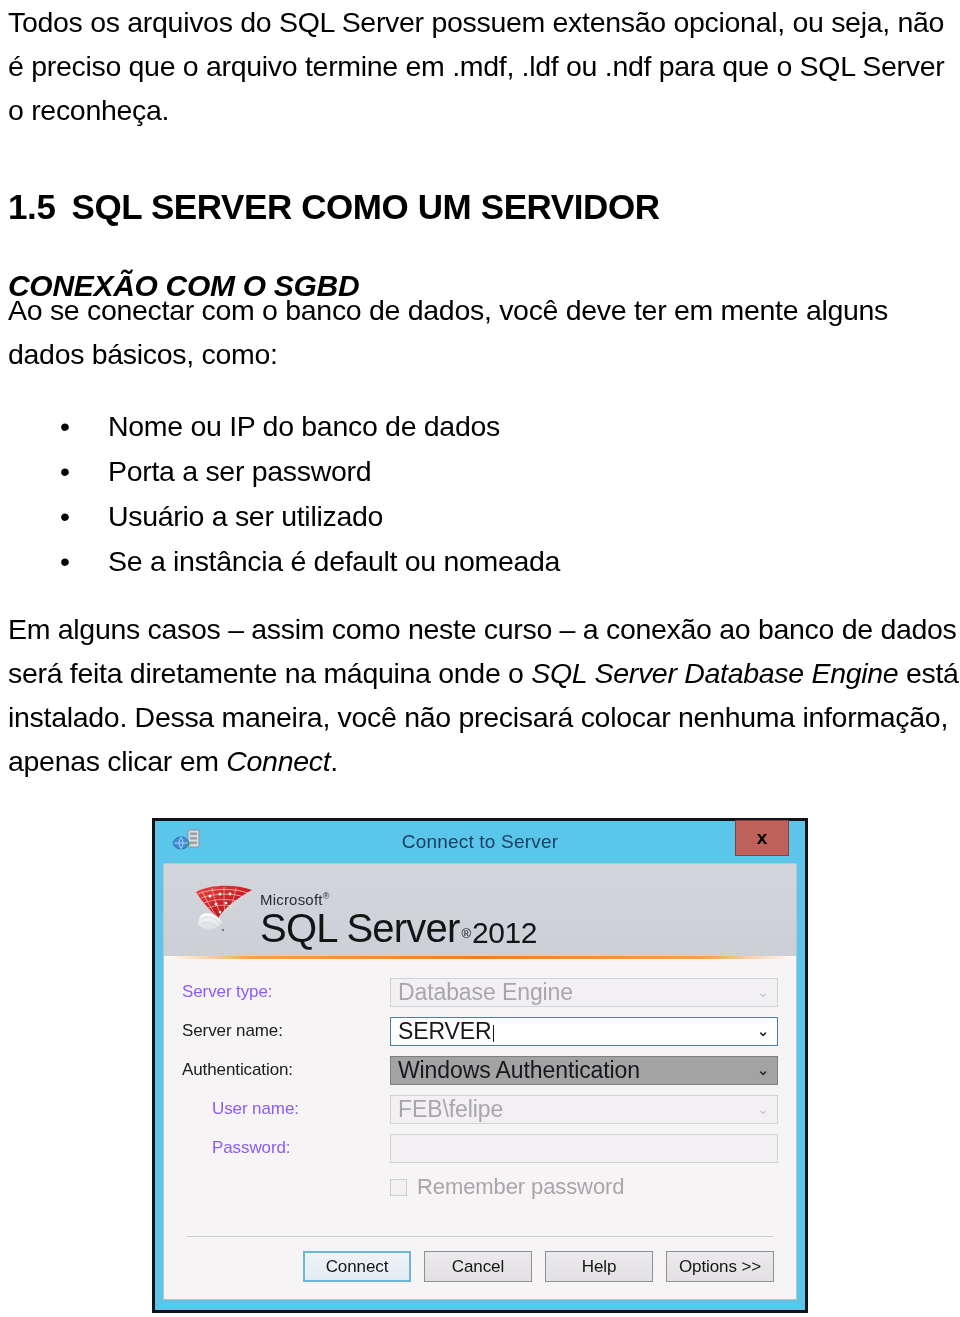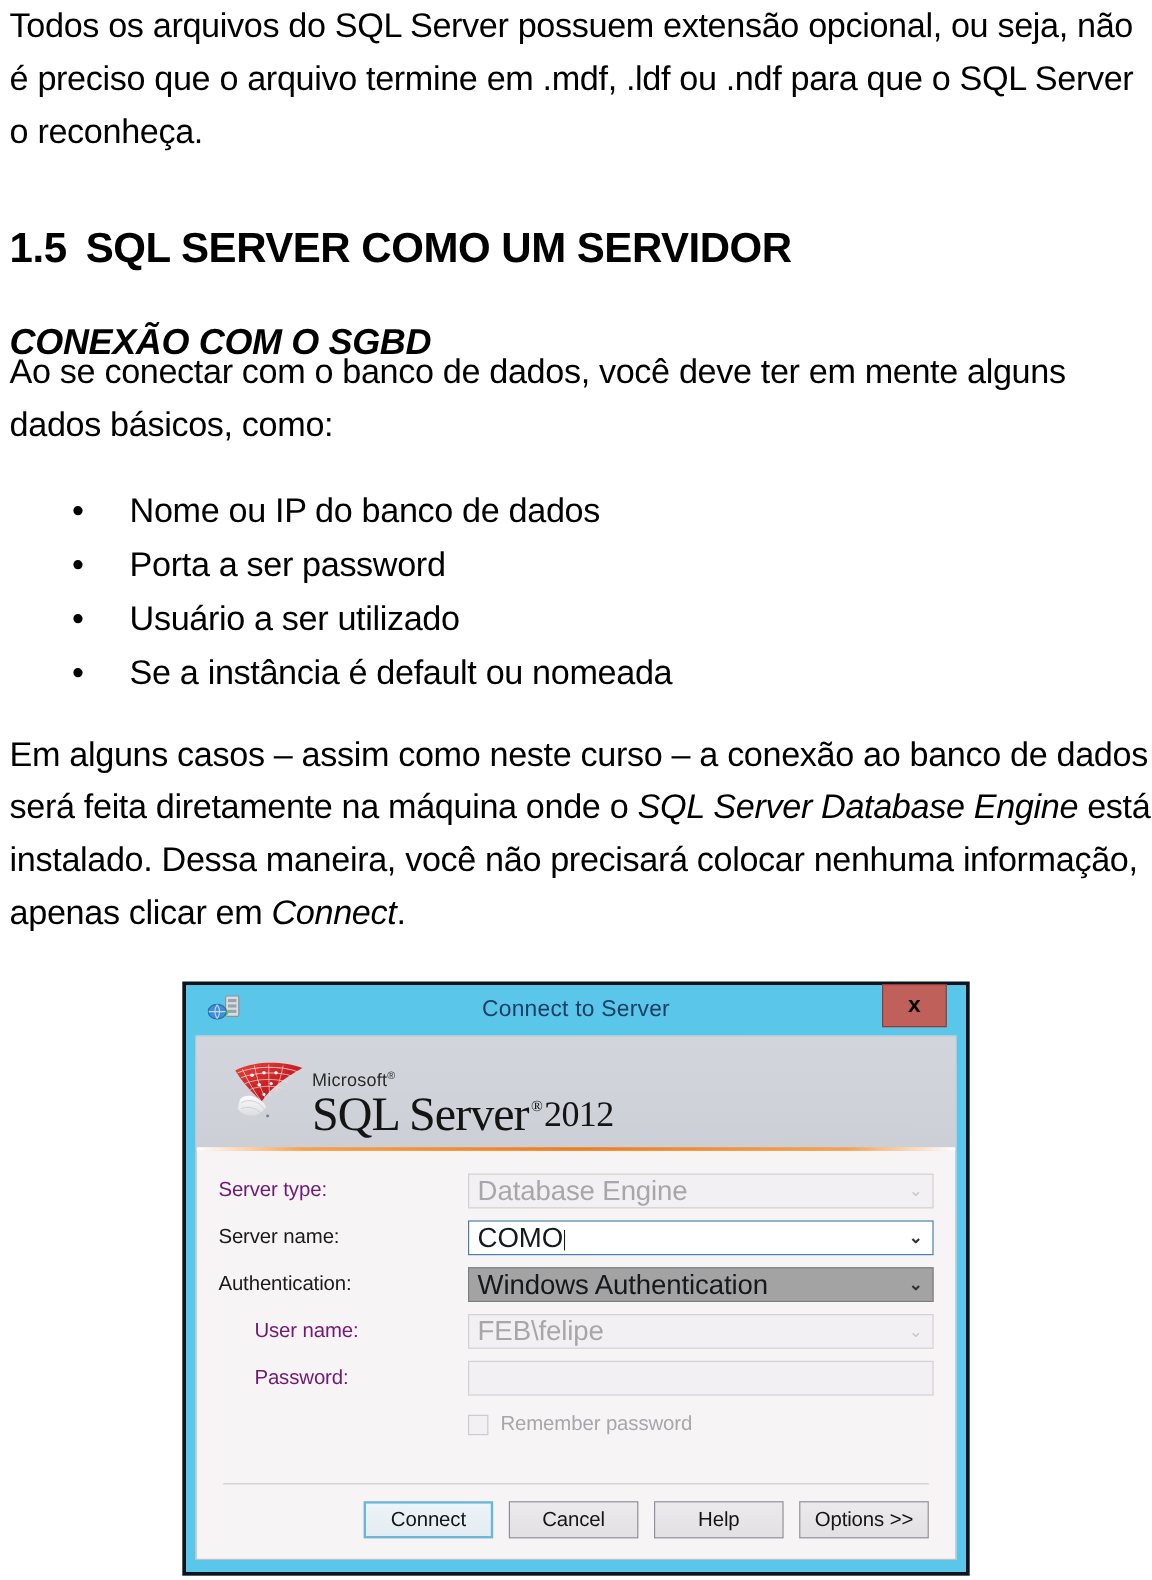--- a/index.html
+++ b/index.html
@@ -188,22 +188,21 @@
   }
   .brand-ms {
     font-size: 15px;
     color: #2b2b2b;
     letter-spacing: 0.2px;
     display: block;
     margin-bottom: 1px;
   }
   .brand-main {
     display: flex;
-    align-items: center;
-    font-family: Liberation Serif, serif;
+    align-items: flex-end;
   }
   .brand-sql {
     font-size: 40px;
     color: #141414;
     letter-spacing: -0.8px;
   }
   .brand-reg {
     font-size: 13px;
     color: #141414;
     margin: 0 1px 0 2px;
@@ -226,21 +225,21 @@
     height: 38px;
     margin-bottom: 1px;
   }
   .flabel {
     width: 208px;
     font-size: 17px;
     color: #1b1b1b;
     letter-spacing: -0.1px;
     flex: 0 0 auto;
   }
-  .flabel.dim { color: #701a75; }
+  .flabel.dim { color: #8b5cf6; }
   .flabel.indent { padding-left: 30px; width: 178px; }
 
   .fctl {
     flex: 1 1 auto;
     height: 29px;
     position: relative;
     box-sizing: border-box;
     display: flex;
     align-items: center;
   }
@@ -313,21 +312,21 @@
   .chkbox {
     width: 17px;
     height: 17px;
     background: #f2f0f2;
     border: 1px solid #c9ccd1;
     margin-right: 10px;
     box-sizing: border-box;
     flex: 0 0 auto;
   }
   .chklabel {
-    font-size: 17px;
+    font-size: 22px;
     color: #a8a6ab;
     letter-spacing: -0.1px;
   }
 
   .sep {
     position: absolute;
     left: 22px;
     right: 22px;
     bottom: 62px;
     height: 1px;
@@ -471,21 +470,21 @@
           <span class="flabel dim">Server type:</span>
           <div class="fctl ctl-disabled">
             <span class="ftext">Database Engine</span>
             <span class="chev">⌄</span>
           </div>
         </div>
 
         <div class="frow">
           <span class="flabel">Server name:</span>
           <div class="fctl ctl-focus">
-            <span class="ftext"><span>COMO</span><span class="caret"></span></span>
+            <span class="ftext"><span>SERVER</span><span class="caret"></span></span>
             <span class="chev">⌄</span>
           </div>
         </div>
 
         <div class="frow">
           <span class="flabel">Authentication:</span>
           <div class="fctl ctl-normal">
             <span class="ftext">Windows Authentication</span>
             <span class="chev">⌄</span>
           </div>

